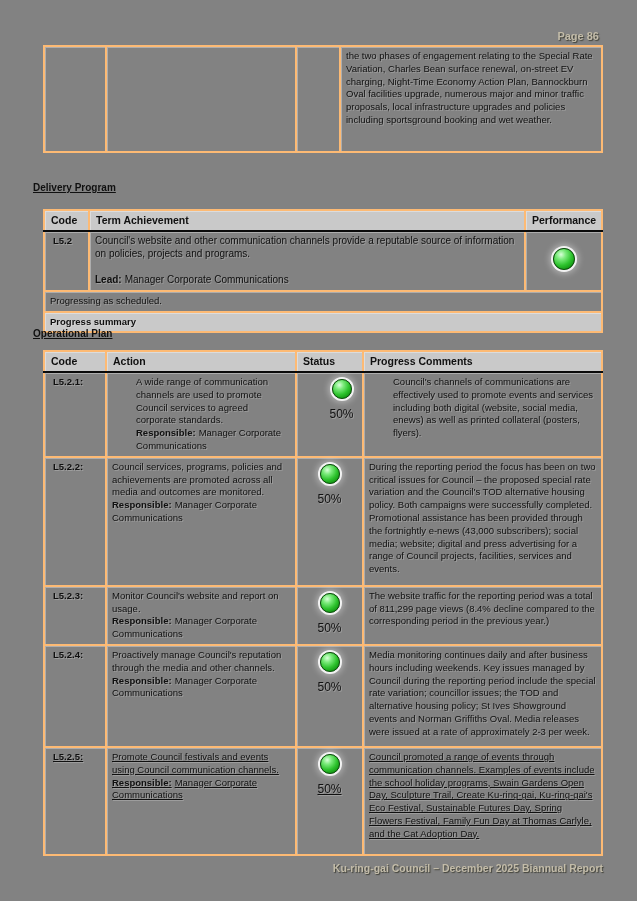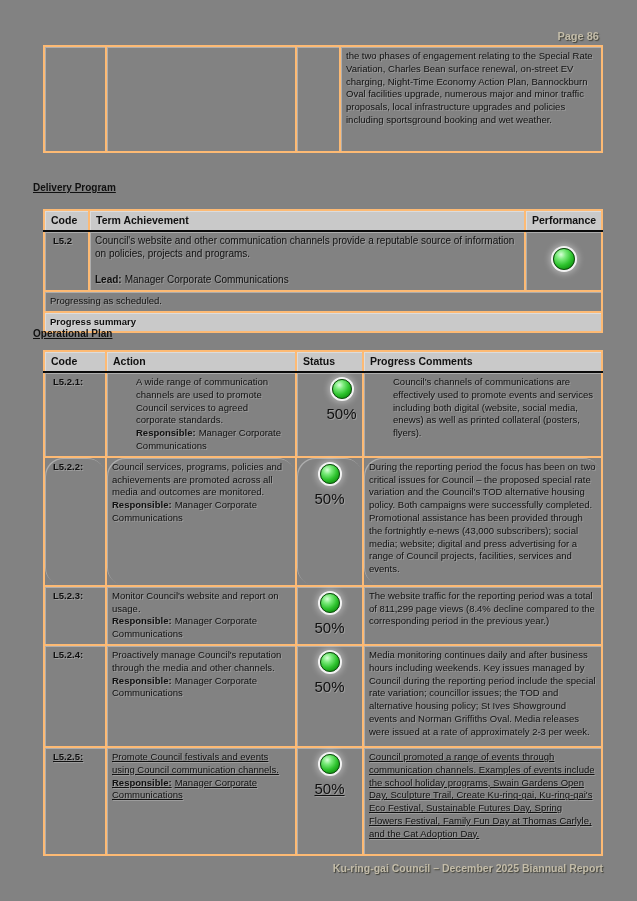--- a/index.html
+++ b/index.html
@@ -67,37 +67,37 @@
     border-top:2px solid #0a0a0a !important; height:20px;
   }
   .summary-text { height:21px; font-size:10px; padding-left:5px !important; }
 
   .op-table { top:350px; }
   .op-table col.c-code { width:62px; }
   .op-table col.c-action { width:190px; }
   .op-table col.c-status { width:67px; }
   .op-table col.c-comments { width:239px; }
   tr.rh1 td { height:84px;padding-left:29px; }
-  tr.rh2 td { height:129px;border-radius:18px; }
+  tr.rh2 td { height:129px; }
   tr.rh3 td { height:55px; }
   tr.rh4 td { height:102px; }
   tr.rh5 td { height:108px;text-decoration:underline; }
 
   .code-cell { font-weight:bold; padding-left:8px !important; font-size:10px; }
   .resp-label, .lead-label { font-weight:bold; margin-right:3px; }
 
   .status-cell { text-align:center; padding-top:6px !important; }
   .ball {
     display:inline-block; width:20px; height:20px; border-radius:50%;
     background:radial-gradient(circle at 35% 28%, #d9ffd9 0%, #7deb7d 24%, #2fc42f 55%, #0c8c0c 86%, #086c08 100%);
     border:1px solid #0a4f0a;
     box-shadow:0 0 0 2px rgba(255,255,255,0.85), 0 0 7px 3px rgba(255,255,255,0.45);
   }
   .ball.big { width:22px; height:22px; }
-  .percent { margin-top:5px; font-size:15px; }
+  .percent { margin-top:5px; font-size:12px; }
   .perf-cell { text-align:center; vertical-align:middle !important; }
 </style>
 </head>
 <body>
 
 <div class="page-number">Page 86</div>
 
 <table class="doc top-table">
   <colgroup>
     <col style="width:62px">

